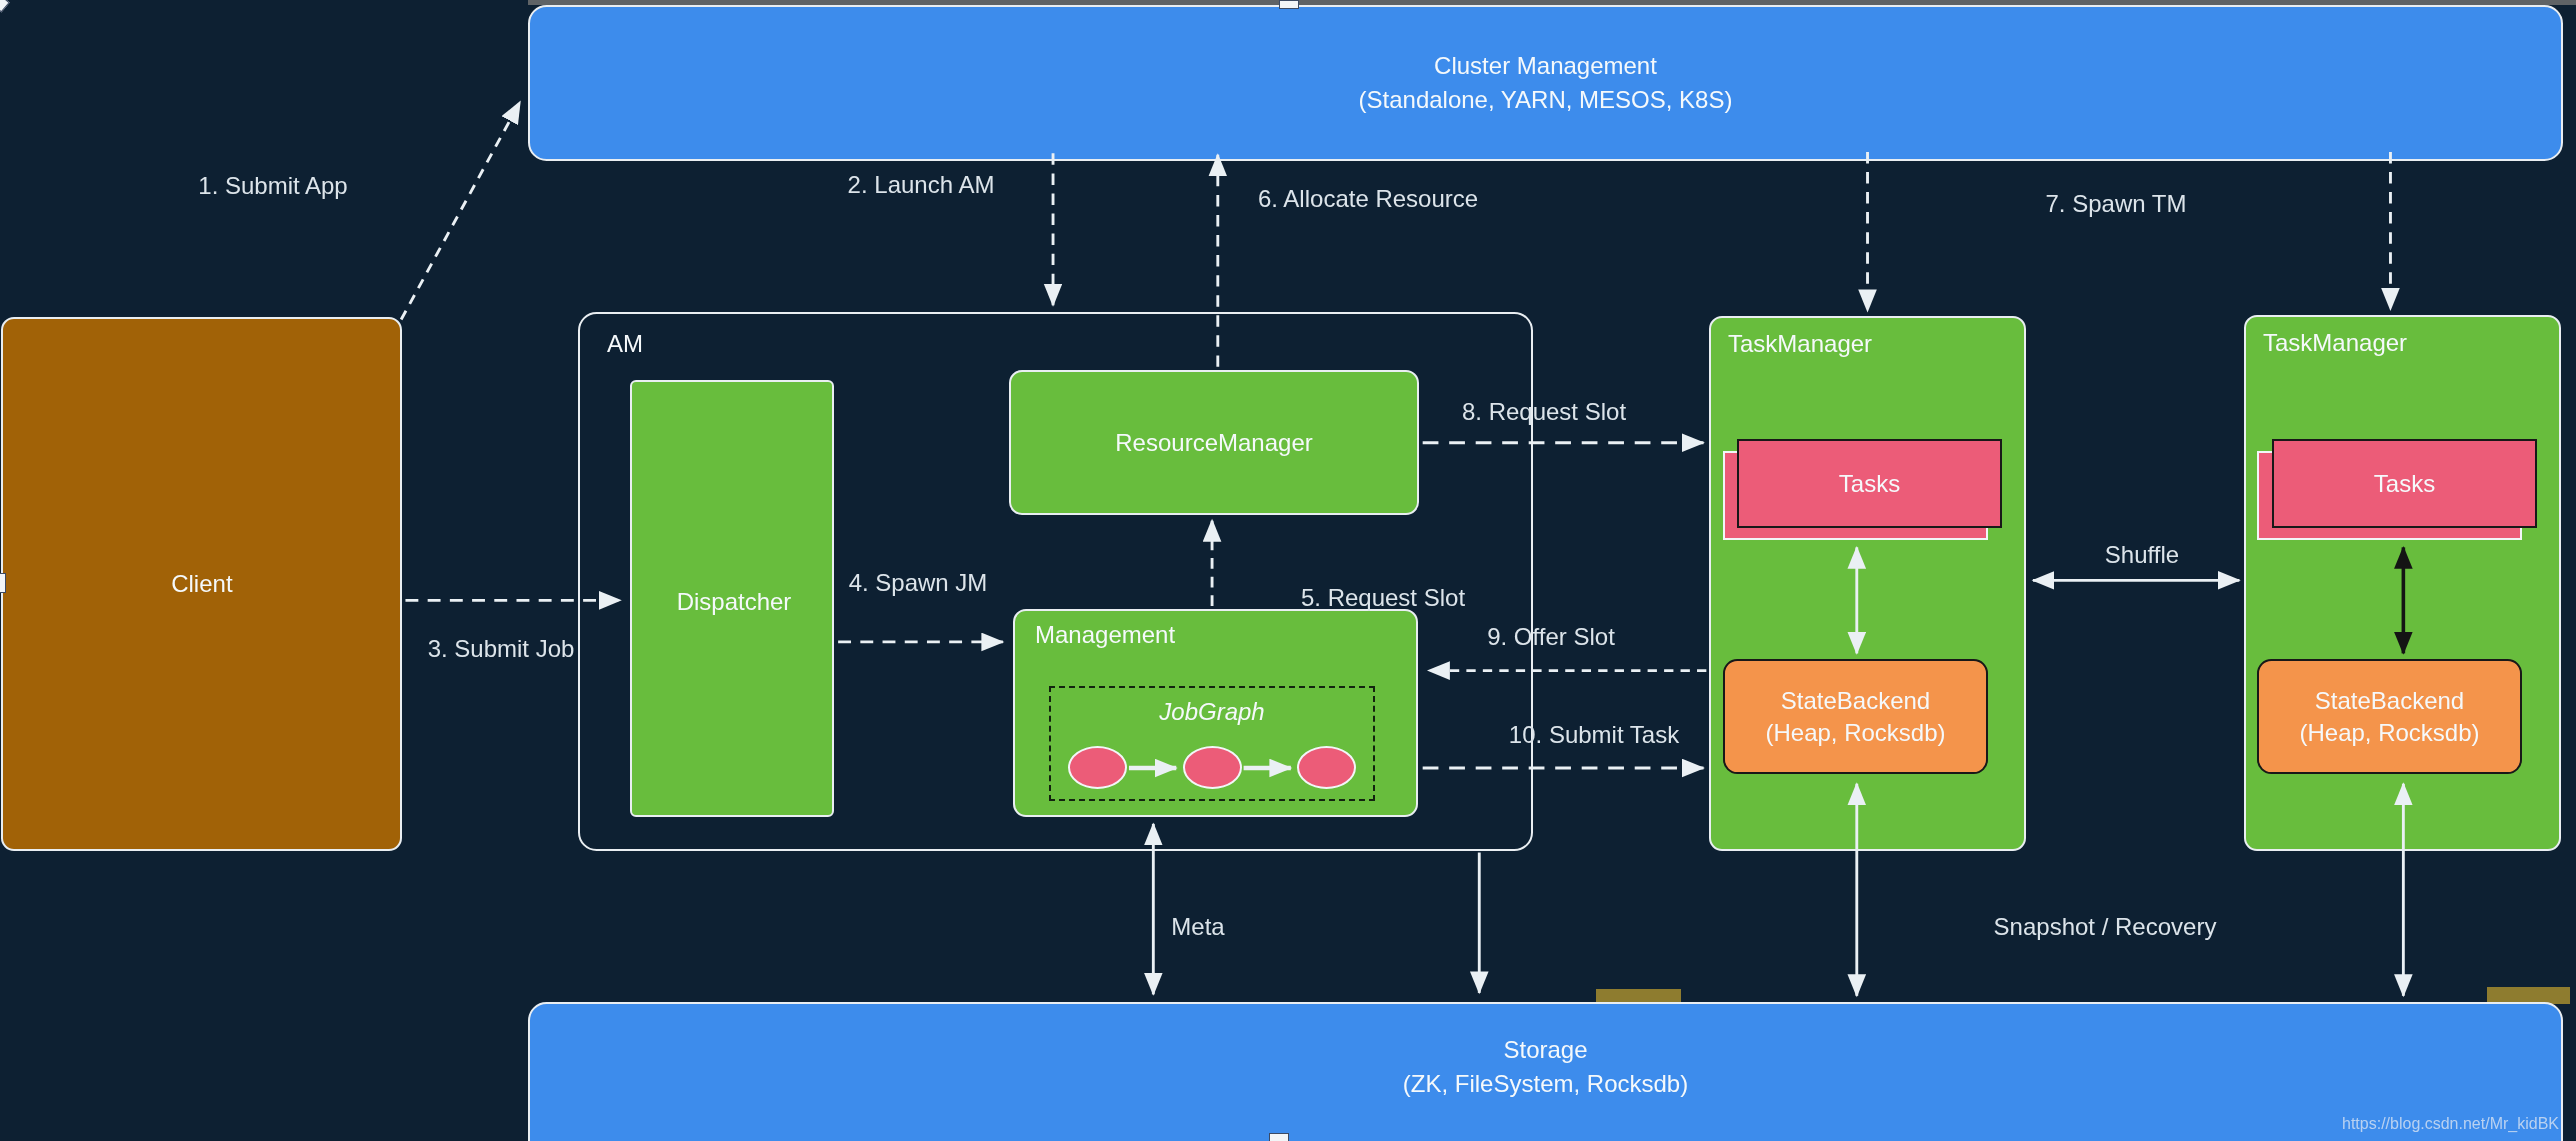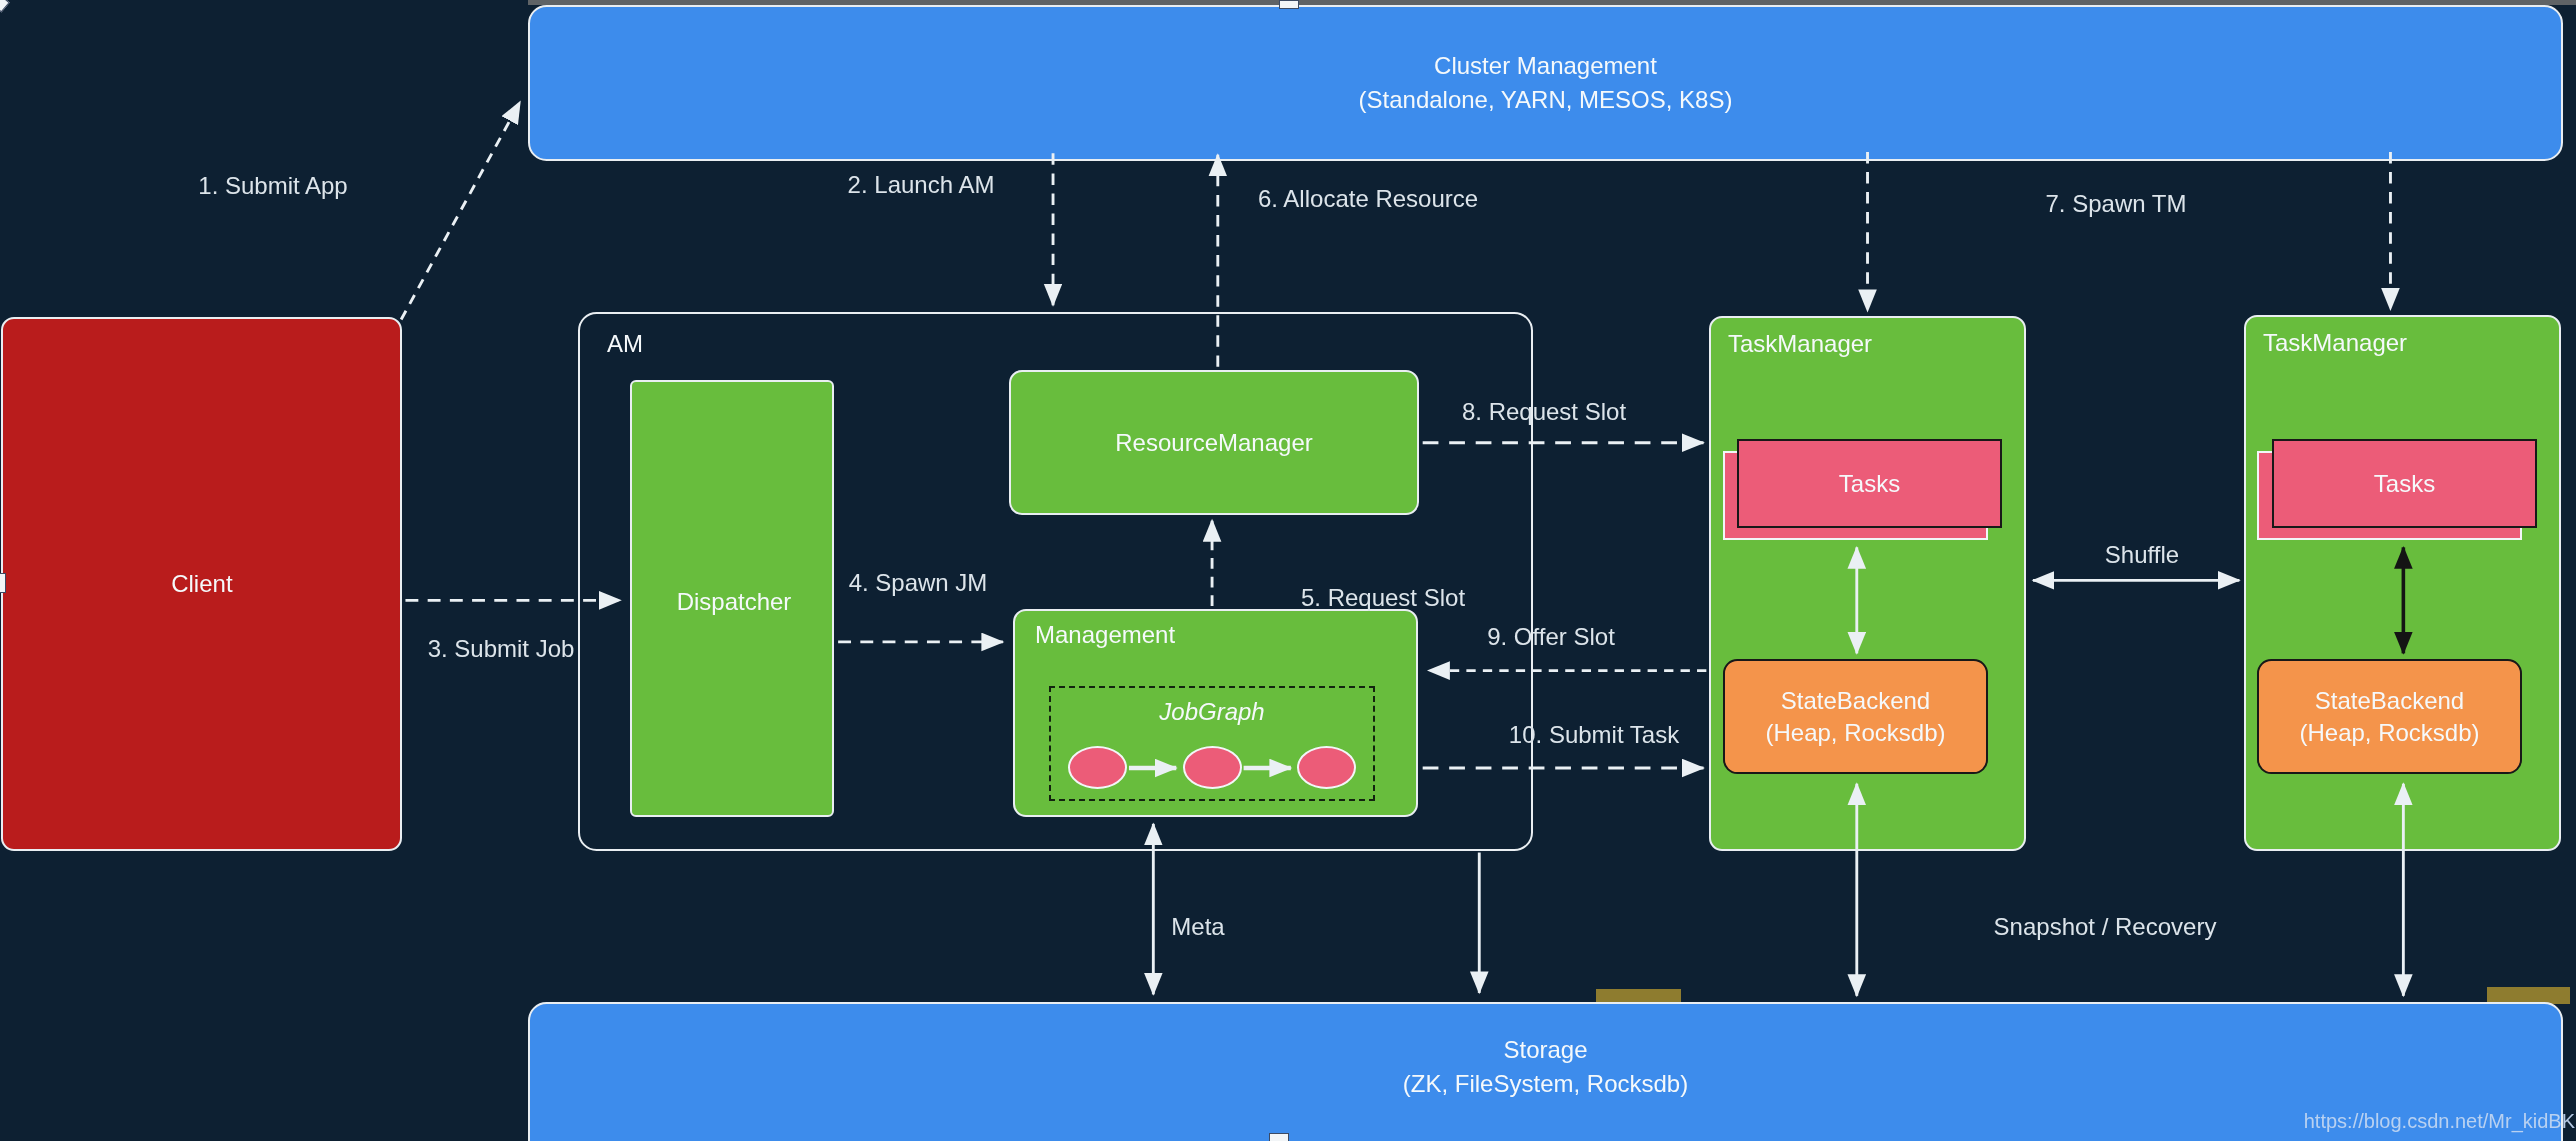--- a/index.html
+++ b/index.html
@@ -7,38 +7,38 @@
     width:2576px;height:1142px;position:relative;overflow:hidden;
     background:#0D2032;
     font-family:"Liberation Sans",sans-serif;
   }
   .box{position:absolute;box-sizing:border-box;border:2.1px solid #E9EEF2;}
   .rounded-lg{border-radius:18.6px;}
   .rounded-md{border-radius:13px;}
   .rounded-sm{border-radius:6px;}
   .blue{background:#3D8CEC;}
   .green{background:#68BD3D;}
-  .purple{background:#b91c1c;}
+  .purple{background:#a16207;}
   .pink{background:#EC5C78;}
   .orange{background:#F4944B;}
   .olive{position:absolute;background:#8E7C2F;z-index:5;}
   .transparent{background:transparent;}
   .center-text{display:flex;align-items:center;justify-content:center;flex-direction:column;
     color:#F5F9FB;font-size:24px;line-height:34px;text-align:center;}
   .corner-label{position:absolute;color:#F5F9FB;font-size:24px;white-space:nowrap;}
   .lbl{position:absolute;color:#DCE4EA;font-size:24px;line-height:29px;white-space:nowrap;
     transform:translate(-50%,-50%);z-index:55;}
   .lbl-left{transform:translateY(-50%);}
   svg.overlay{position:absolute;left:0;top:0;z-index:50;pointer-events:none;}
   .handle{position:absolute;background:#F2F5F7;border:1.4px solid #3C4A63;box-sizing:border-box;z-index:60;}
   .graystrip{position:absolute;background:#5F6366;z-index:4;}
   .ellipse{position:absolute;width:59px;height:43px;border-radius:50%;
     background:#EC5C78;border:2.1px solid #F2F6F8;box-sizing:border-box;z-index:16;}
   .jobgraph{position:absolute;border:2.9px dashed #13240F;box-sizing:border-box;z-index:14;}
-  .watermark{position:absolute;right:1px;bottom:8.6px;color:#C3D7F2;font-size:20px;opacity:.92;z-index:56;margin-top:18px;}
+  .watermark{position:absolute;right:17px;bottom:8.6px;color:#C3D7F2;font-size:16px;opacity:.92;z-index:56;margin-top:18px;}
   .tasks-back{z-index:12;border-color:#F2F6F8;}
   .tasks-front{z-index:13;border:2.9px solid #181818;}
   .sb{z-index:13;border:2.9px solid #181818;border-radius:14.3px;}
   .z10{z-index:10;}.z12{z-index:12;}
 </style>
 </head>
 <body>
 
 <div class="graystrip" style="left:528px;top:0;width:2048px;height:5px;"></div>
 <div class="handle" style="left:1279px;top:0;width:20px;height:9.3px;"></div>

